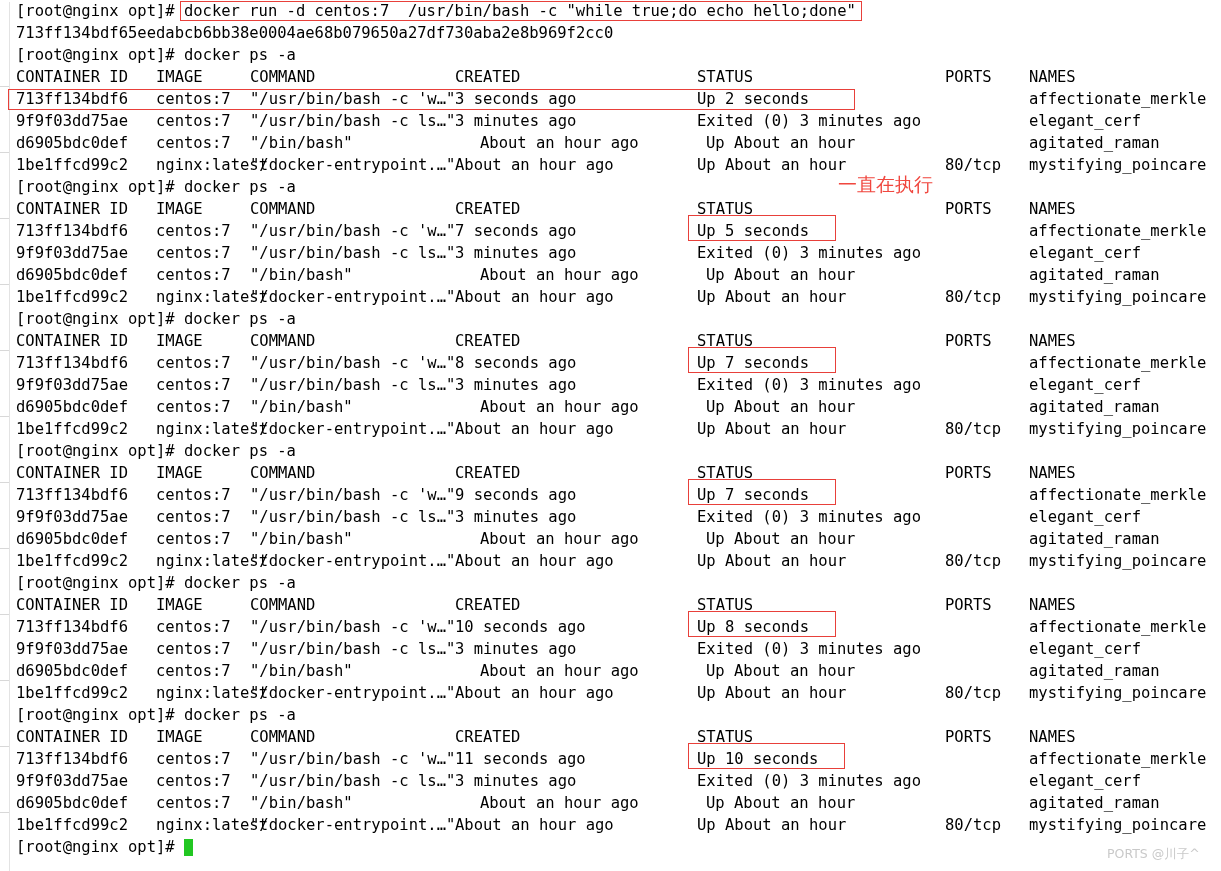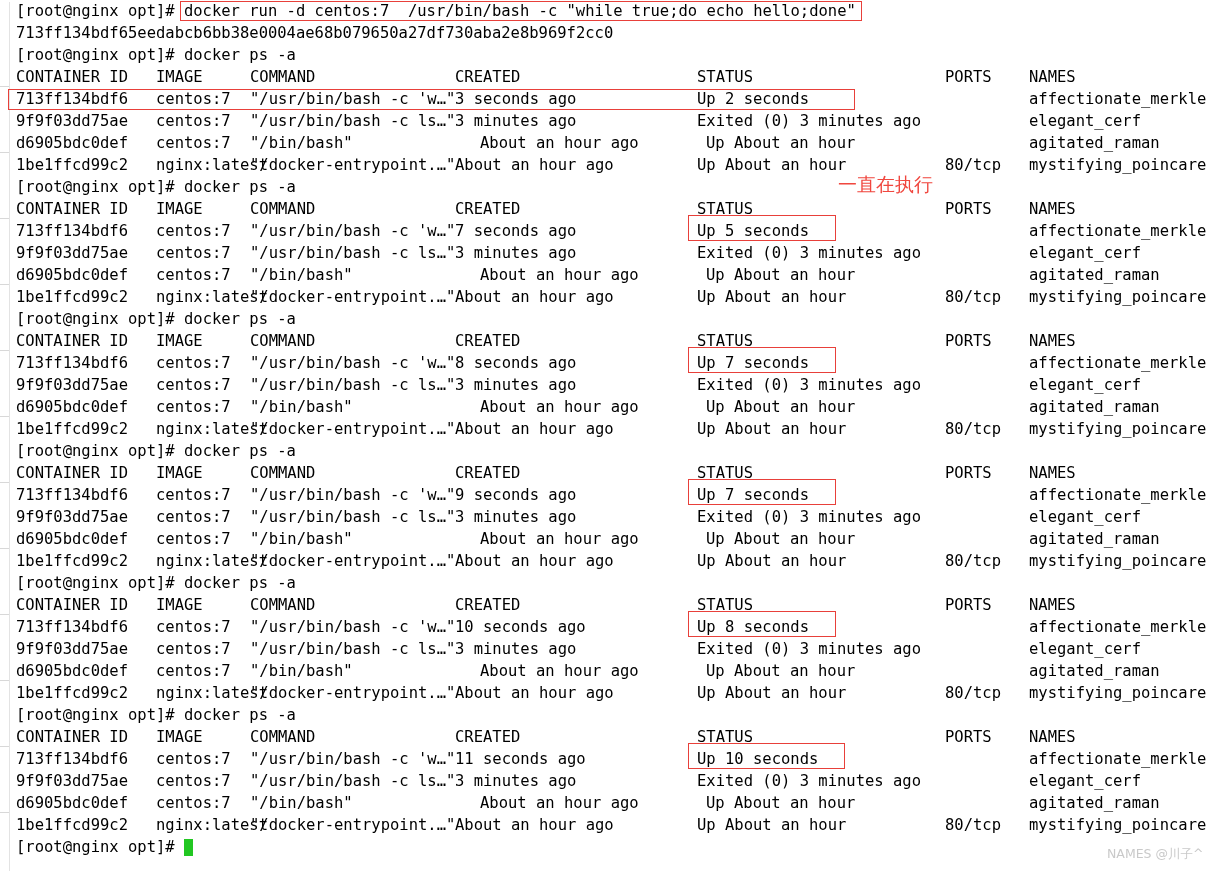--- a/index.html
+++ b/index.html
@@ -182,16 +182,16 @@
       <div class="line" style="top: 704px;"><span class="cell" style="left: 16px;">[root@nginx opt]# docker ps -a</span></div>
       <div class="line" style="top: 726px;"><span class="cell" style="left: 16px;">CONTAINER ID</span><span class="cell" style="left: 156px;">IMAGE</span><span class="cell" style="left: 250px;">COMMAND</span><span class="cell" style="left: 455px;">CREATED</span><span class="cell" style="left: 697px;">STATUS</span><span class="cell" style="left: 945px;">PORTS</span><span class="cell" style="left: 1029px;">NAMES</span></div>
       <div class="line" style="top: 748px;"><span class="cell" style="left: 16px;">713ff134bdf6</span><span class="cell" style="left: 156px;">centos:7</span><span class="cell" style="left: 250px;">"/usr/bin/bash -c 'w…"</span><span class="cell" style="left: 455px;">11 seconds ago</span><span class="cell" style="left: 697px;">Up 10 seconds</span><span class="cell" style="left: 1029px;">affectionate_merkle</span></div>
       <div class="redbox" style="left: 688px; top: 743px; width: 157px; height: 26px;"></div>
       <div class="line" style="top: 770px;"><span class="cell" style="left: 16px;">9f9f03dd75ae</span><span class="cell" style="left: 156px;">centos:7</span><span class="cell" style="left: 250px;">"/usr/bin/bash -c ls…"</span><span class="cell" style="left: 455px;">3 minutes ago</span><span class="cell" style="left: 697px;">Exited (0) 3 minutes ago</span><span class="cell" style="left: 1029px;">elegant_cerf</span></div>
       <div class="line" style="top: 792px;"><span class="cell" style="left: 16px;">d6905bdc0def</span><span class="cell" style="left: 156px;">centos:7</span><span class="cell" style="left: 250px;">"/bin/bash"</span><span class="cell" style="left: 480px;">About an hour ago</span><span class="cell" style="left: 706px;">Up About an hour</span><span class="cell" style="left: 1029px;">agitated_raman</span></div>
       <div class="line" style="top: 814px;"><span class="cell" style="left: 16px;">1be1ffcd99c2</span><span class="cell" style="left: 156px;">nginx:latest</span><span class="cell" style="left: 250px;">"/docker-entrypoint.…"</span><span class="cell" style="left: 455px;">About an hour ago</span><span class="cell" style="left: 697px;">Up About an hour</span><span class="cell" style="left: 945px;">80/tcp</span><span class="cell" style="left: 1029px;">mystifying_poincare</span></div>
       <div class="line" style="top: 836px;"><span class="cell" style="left: 16px;">[root@nginx opt]# </span></div>
       <div class="cursor" style="left: 183.94px; top: 839px;"></div>
       <div class="annot" style="left: 838px; top: 173px;">一直在执行</div>
-      <div class="watermark" style="left: 1107px; top: 846px;">NAMES @川子^</div>
+      <div class="watermark" style="left: 1107px; top: 846px;">PORTS @川子^</div>
     </div>
 
 </div>
 
 </body></html>

